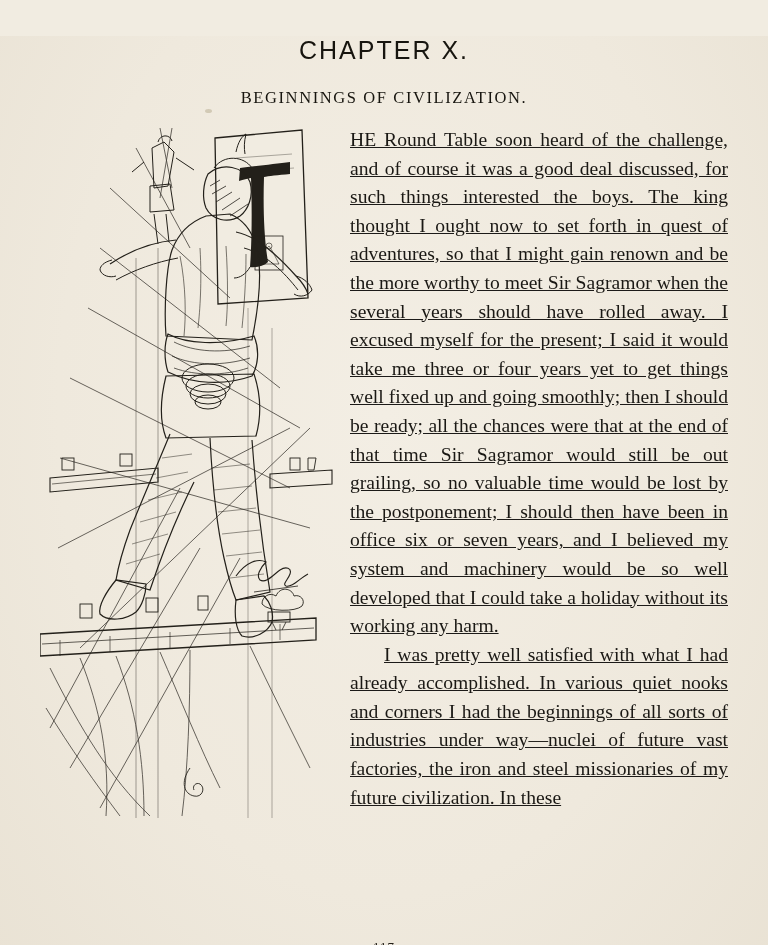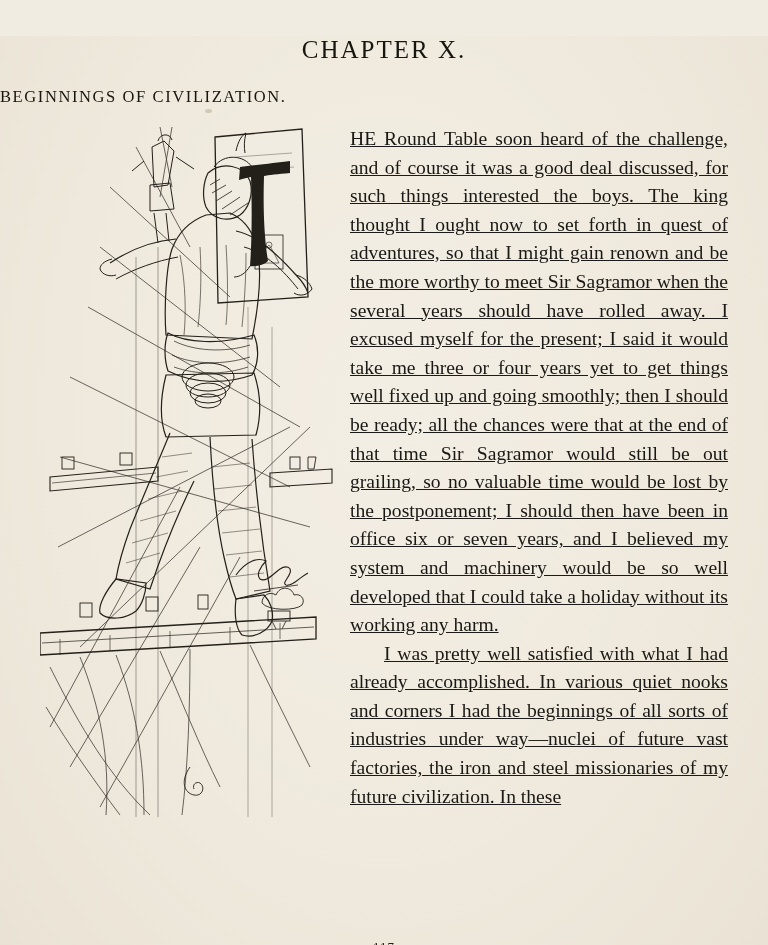--- a/index.html
+++ b/index.html
@@ -24,24 +24,24 @@
     background:
       radial-gradient(ellipse at 50% 40%, #f3eee4 0%, #efe9dd 60%, #e9e2d4 100%);
   }
   .chapter-title {
     text-align: center;
     font-size: 25px;
     letter-spacing: 2.0px;
     margin-top: 36px;
     font-variant: small-caps;
     color: #17150f;
-    font-family: Liberation Serif, serif;
+    font-family: Liberation Sans, sans-serif;
   }
   .chapter-subtitle {
-    text-align: left;
+    text-align: center;
     font-size: 16.5px;
     letter-spacing: 1.6px;
     margin-top: 23px;
     color: #17150f;
   }
   .content {
     position: relative;
     margin: 18px 40px 0 40px;
     width: 688px;
     text-decoration: underline;

